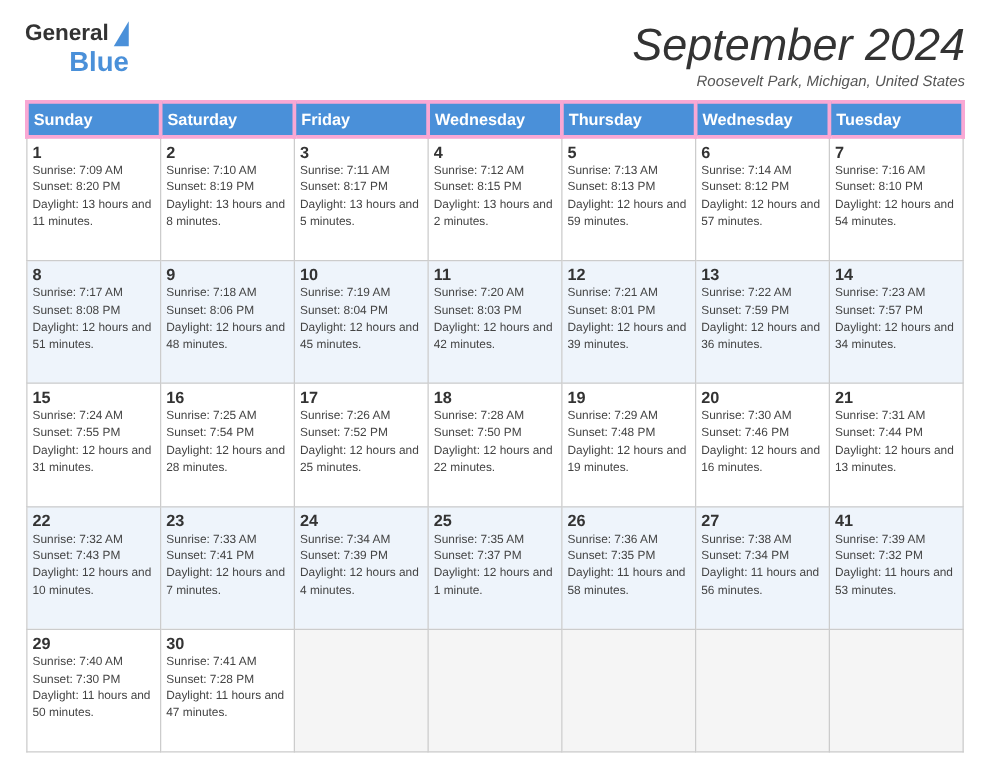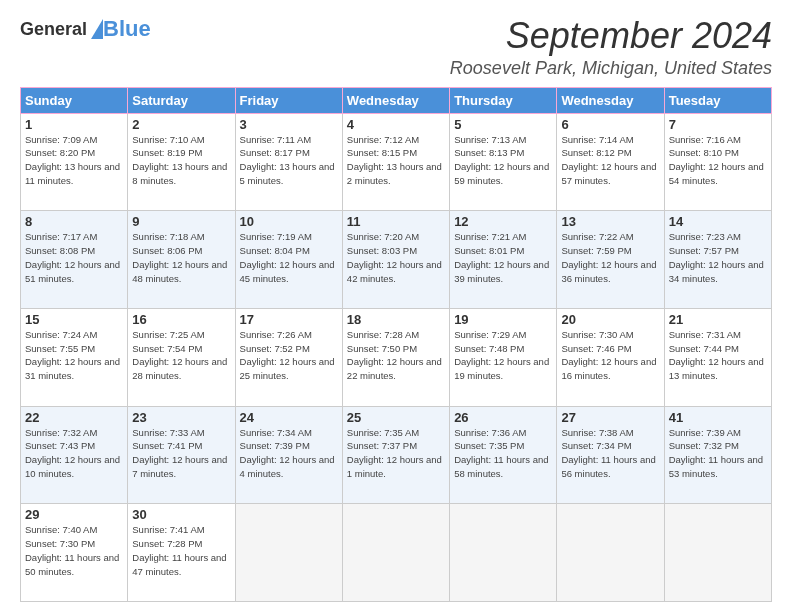--- a/index.html
+++ b/index.html
@@ -18,22 +18,22 @@
       flex-direction: column;
     }
     .header {
       display: flex;
       align-items: flex-start;
       justify-content: space-between;
       margin-bottom: 8px;
     }
     .logo {
       display: flex;
-      flex-direction: row;
-      align-items: center;
+      flex-direction: column;
+      align-items: flex-end;
     }
     .logo-text {
       display: flex;
       align-items: center;
       gap: 2px;
     }
     .logo-general {
       font-size: 18px;
       font-weight: bold;
       color: #333;
@@ -54,38 +54,38 @@
       text-align: right;
       font-style: italic;
     }
     .month-title {
       font-size: 36px;
       font-weight: 300;
       color: #333;
       line-height: 1.1;
     }
     .subtitle {
-      font-size: 18px;
+      font-size: 12px;
       color: #555;
       margin-top: 2px;
     }
     .calendar {
       flex: 1;
       border-collapse: collapse;
       width: 100%;
       table-layout: fixed;
     }
     .calendar th {
       background: #4a90d9;
       color: #fff;
       font-size: 13px;
       font-weight: bold;
       padding: 5px 4px;
       text-align: left;
-      border: 1px solid #f9a8d4;
+      border: 3px solid #f9a8d4;
     }
     .calendar td {
       border: 1px solid #ccc;
       vertical-align: top;
       padding: 3px 4px;
       font-size: 9.5px;
       color: #333;
       width: 14.28%;
       background: #fff;
     }

